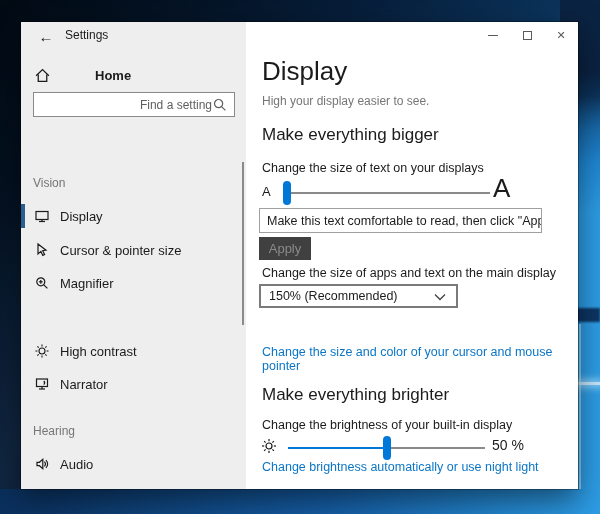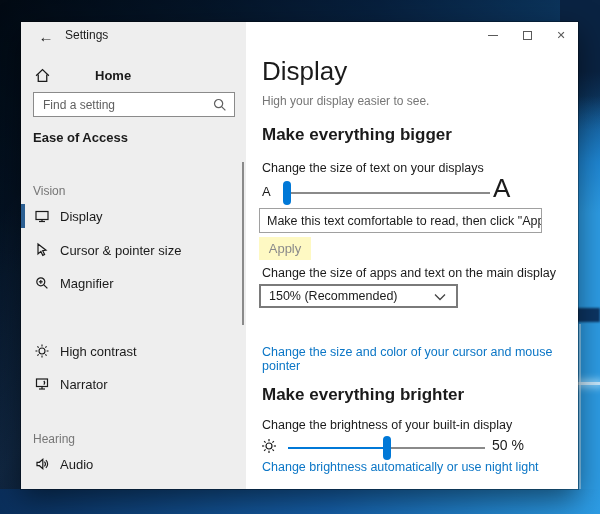--- a/index.html
+++ b/index.html
@@ -46,52 +46,52 @@
   .max-glyph { width:9px; height:9px; border:1px solid #5a5a5a; display:block; }
   .close-glyph { font-size:11px; color:#5a5a5a; line-height:1; }
 
   
   .home-row { position:absolute; left:0; top:41px; width:100%; height:26px; }
   .home-row .s-icon { position:absolute; left:13px; top:4px; }
   .home-row .s-label { position:absolute; left:39px; top:5px; font-size:13px; font-weight:bold; color:#1b1b1b;padding-left:35px; }
   .search-box { position:absolute; left:12px; top:70px; width:202px; height:25px;
     background:#fff; border:1px solid #8a8a8a; }
   .search-box input { position:absolute; left:0; top:0; width:178px; height:100%; border:0; outline:0;
-    padding:0 0 0 9px; font-size:12px; color:#1b1b1b; font-family:inherit; background:transparent; }
+    padding:0 0 0 9px; font-size:12px; color:#1b1b1b; font-family:inherit; background:transparent;text-align:right; }
   .search-box input::placeholder { color:#5f5f5f; opacity:1; }
   .search-box .search-glyph { position:absolute; right:6px; top:4px; }
   .section-title { position:absolute; left:12px; top:108px; font-size:13px; font-weight:bold; color:#1b1b1b; }
-  .group-label { position:absolute; left:12px; font-size:12px; color:#767676;margin-top:8px; }
+  .group-label { position:absolute; left:12px; font-size:12px; color:#767676; }
   .nav-item { position:absolute; left:0; width:100%; height:30px; cursor:default; }
   .nav-item .s-icon { position:absolute; left:13px; top:7px; }
   .nav-item .s-label { position:absolute; left:39px; top:8px; font-size:13px; color:#1b1b1b; }
   .nav-accent { position:absolute; left:0; top:3px; width:4px; height:24px; background:var(--nav-accent,#2b5f92); }
   .side-scrollbar { position:absolute; left:221px; top:140px; width:2px; height:163px; background:#8a8a8a; }
 
   
   .page-title { position:absolute; left:16px; top:34px; font-size:26px; font-weight:normal; color:#1b1b1b; }
   .page-subtitle { position:absolute; left:16px; top:72px; font-size:12px; color:#767676; }
-  .h2 { position:absolute; left:16px; font-size:17px; font-weight:bold; color:#1b1b1b; }
+  .h2 { position:absolute; left:16px; font-size:17px; font-weight:normal; color:#1b1b1b; }
   .body-label { position:absolute; left:16px; font-size:12.5px; color:#1b1b1b; }
   .link { position:absolute; left:16px; font-size:12.5px; color:var(--link,#0b76c6); cursor:pointer; }
 
   .ts-slider-row { position:absolute; left:0; top:156px; width:100%; height:28px; }
   .ts-min-a { position:absolute; left:16px; top:6px; font-size:13px; color:#1b1b1b; }
   .ts-max-a { position:absolute; left:247px; top:-5px; font-size:26px; color:#1b1b1b; }
   .slider-track { position:absolute; height:2px; background:#8a8a8a; }
   .ts-track { left:37px; top:14px; width:207px; }
   .slider-handle { position:absolute; top:-11px; width:8px; height:24px; border-radius:4px;
     background:var(--accent,#0078d7); transform:translateX(-50%); cursor:pointer; }
   .slider-fill { position:absolute; left:0; top:0; height:2px; background:var(--accent,#0078d7); }
 
   .sample-box { position:absolute; left:13px; top:186px; width:283px; height:25px;
     background:#fff; border:1px solid #a0a0a0; display:flex; align-items:center; padding-left:7px;
     font-size:12.5px; color:#1b1b1b; white-space:nowrap; overflow:hidden; }
   .apply-btn { position:absolute; left:13px; top:215px; width:52px; height:23px;
-    background:#fef9c3; border:0; color:#8a8a8a; font-size:13px; font-family:inherit; }
+    background:#404040; border:0; color:#8a8a8a; font-size:13px; font-family:inherit; }
 
   .dropdown { position:absolute; left:13px; top:262px; width:199px; height:24px;
     background:#fff; border:2px solid #7a7a7a; display:flex; align-items:center; padding-left:8px; cursor:default; }
   .dropdown .dd-value { font-size:12.5px; color:#1b1b1b; }
   .dropdown .dd-chevron { position:absolute; right:10px; top:7px; }
 
   .br-slider-row { position:absolute; left:0; top:413px; width:100%; height:26px; }
   .br-sun { position:absolute; left:14px; top:2px; }
   .br-track { left:42px; top:12px; width:197px; }
   .br-value { position:absolute; left:246px; top:2px; font-size:14px; color:#1b1b1b; }
@@ -132,21 +132,20 @@
     <div class="search-box">
       <input type="text" placeholder="Find a setting" style="">
       <span class="search-glyph">
         <svg width="16" height="16" viewBox="0 0 16 16" fill="none" stroke="#5f5f5f" stroke-width="1.2">
           <circle cx="6.6" cy="6.6" r="4.1"></circle>
             <line x1="9.8" y1="9.8" x2="13.4" y2="13.4"></line>
         </svg>
       </span>
     </div>
 
-    <div class="section-title">Ease of Access</div>
 
     <div class="group-label" style="top:154px">Vision</div>
 
     <div class="nav-item" style="top:179px">
       <span class="nav-accent"></span>
       <span class="s-icon">
         <svg width="16" height="16" viewBox="0 0 16 16" fill="none" stroke="#1b1b1b" stroke-width="1.2">
           <rect x="2" y="3.5" width="12" height="8"></rect>
             <line x1="8" y1="11.5" x2="8" y2="13.5"></line>
             <line x1="5" y1="13.5" x2="11" y2="13.5"></line>

